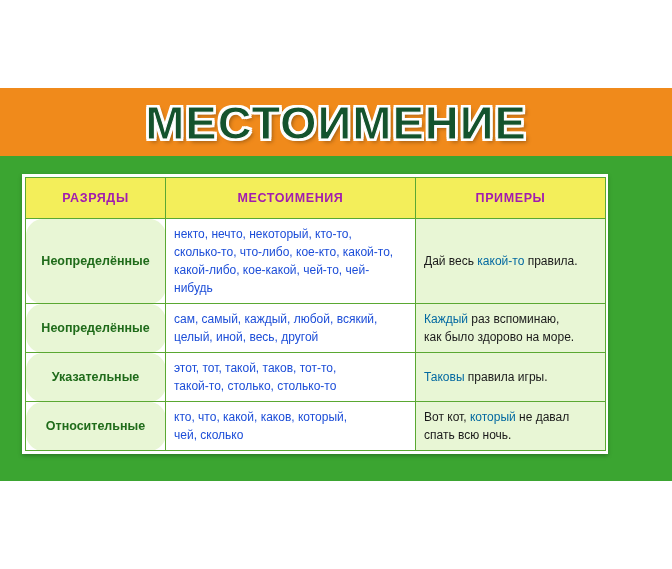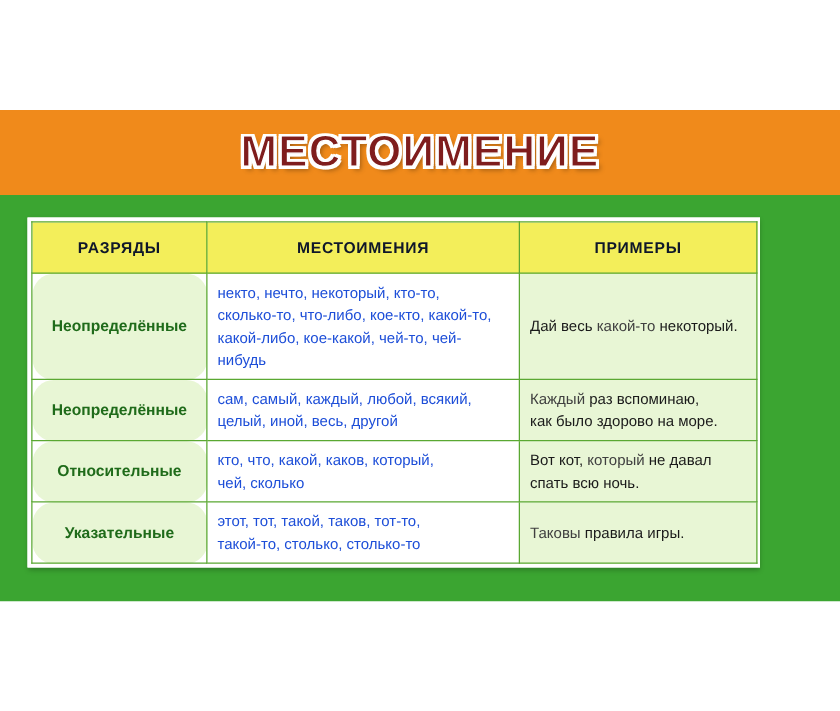--- a/index.html
+++ b/index.html
@@ -28,23 +28,23 @@
     width: 672px;
     height: 68px;
     background: #f08a1b;
     display: flex;
     align-items: center;
     justify-content: center;
   }
   .header-title {
     font-family: "Liberation Sans", sans-serif;
     font-weight: bold;
-    font-size: 35px;
+    font-size: 47px;
     letter-spacing: 1px;
-    color: #7f1d1d;
+    color: #14532d;
     -webkit-text-stroke: 1px #ffffff;
     text-shadow:
       2px 0 0 #ffffff, -2px 0 0 #ffffff, 0 2px 0 #ffffff, 0 -2px 0 #ffffff,
       2px 2px 0 #ffffff, -2px 2px 0 #ffffff, 2px -2px 0 #ffffff, -2px -2px 0 #ffffff,
       3px 3px 4px rgba(0,0,0,0.35);
     white-space: nowrap;
   }
   .table-card {
     position: absolute;
     left: 22px;
@@ -59,21 +59,21 @@
     width: 100%;
     table-layout: fixed;
   }
   table.grammar th, table.grammar td {
     border: 1px solid #5aa832;
     vertical-align: middle;
     padding: 6px 8px;
   }
   thead th {
     background: #f3ee5a;
-    color: #0f172a;
+    color: #a21caf;
     font-size: 12.5px;
     font-weight: bold;
     letter-spacing: 0.6px;
     text-align: center;
     height: 28px;
     padding: 5px 4px;
   }
   .col-rank { width: 140px; }
   .col-pron { width: 250px; }
   .col-exam { width: 190px; }
@@ -93,21 +93,21 @@
     line-height: 1.5;
     text-align: left;
   }
   td.exam {
     background: #e8f6d5;
     color: #1a1a1a;
     font-size: 12px;
     line-height: 1.5;
     text-align: left;
   }
-  .hl { color: #404040; }
+  .hl { color: #0369a1; }
   .row-cells { white-space: pre-line; }
 </style>
 </head>
 <body>
 
 <div class="poster">
   <div class="header-band">
     <div class="header-title">МЕСТОИМЕНИЕ</div>
   </div>
 
@@ -124,38 +124,38 @@
           <th>МЕСТОИМЕНИЯ</th>
           <th>ПРИМЕРЫ</th>
         </tr>
       </thead>
       <tbody>
         <tr>
           <td class="rank">Неопределённые</td>
           <td class="pron row-cells">некто, нечто, некоторый, кто-то,
 сколько-то, что-либо, кое-кто, какой-то,
 какой-либо, кое-какой, чей-то, чей-нибудь</td>
-          <td class="exam row-cells"><span>Дай весь </span><span class="hl">какой-то</span><span> некоторый.</span></td>
+          <td class="exam row-cells"><span>Дай весь </span><span class="hl">какой-то</span><span> правила.</span></td>
         </tr>
         <tr>
           <td class="rank">Неопределённые</td>
           <td class="pron row-cells">сам, самый, каждый, любой, всякий,
 целый, иной, весь, другой</td>
           <td class="exam row-cells"><span></span><span class="hl">Каждый</span><span> раз вспоминаю,
 как было  здорово на море.</span></td>
         </tr>
         <tr>
+          <td class="rank">Указательные</td>
+          <td class="pron row-cells">этот, тот, такой, таков, тот-то,
+такой-то, столько, столько-то</td>
+          <td class="exam row-cells"><span></span><span class="hl">Таковы</span><span> правила игры.</span></td>
+        </tr>
+        <tr>
           <td class="rank">Относительные</td>
           <td class="pron row-cells">кто, что, какой, каков, который,
 чей, сколько</td>
           <td class="exam row-cells"><span>Вот кот, </span><span class="hl">который</span><span> не давал
 спать всю ночь.</span></td>
-        </tr>
-        <tr>
-          <td class="rank">Указательные</td>
-          <td class="pron row-cells">этот, тот, такой, таков, тот-то,
-такой-то, столько, столько-то</td>
-          <td class="exam row-cells"><span></span><span class="hl">Таковы</span><span> правила игры.</span></td>
         </tr>
       </tbody>
     </table>
   </div>
 </div>
 
 </body></html>

